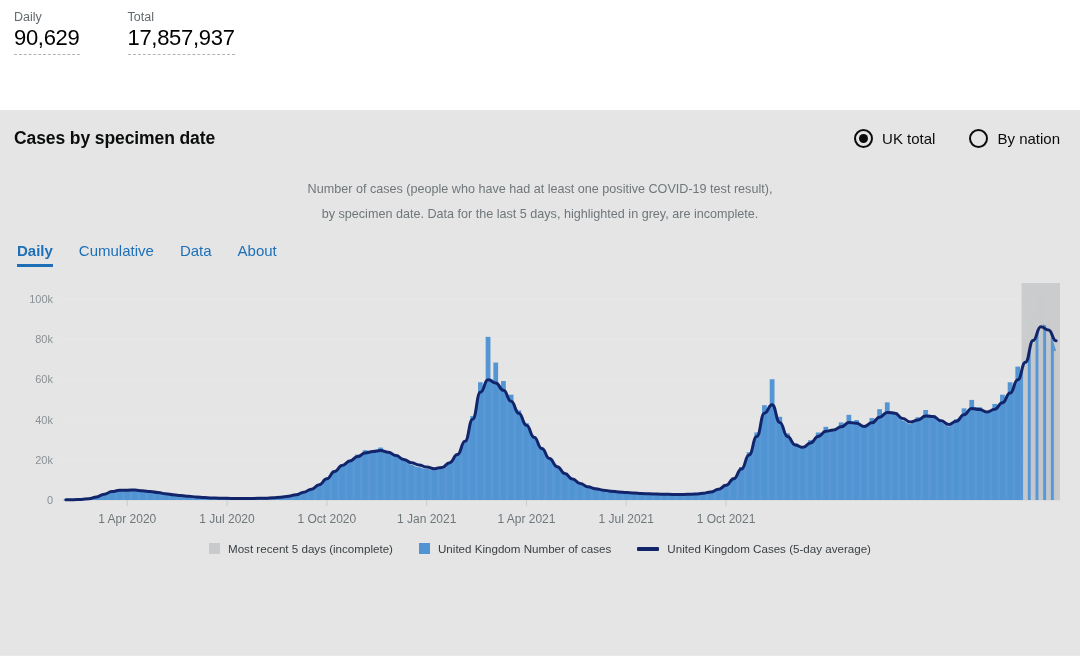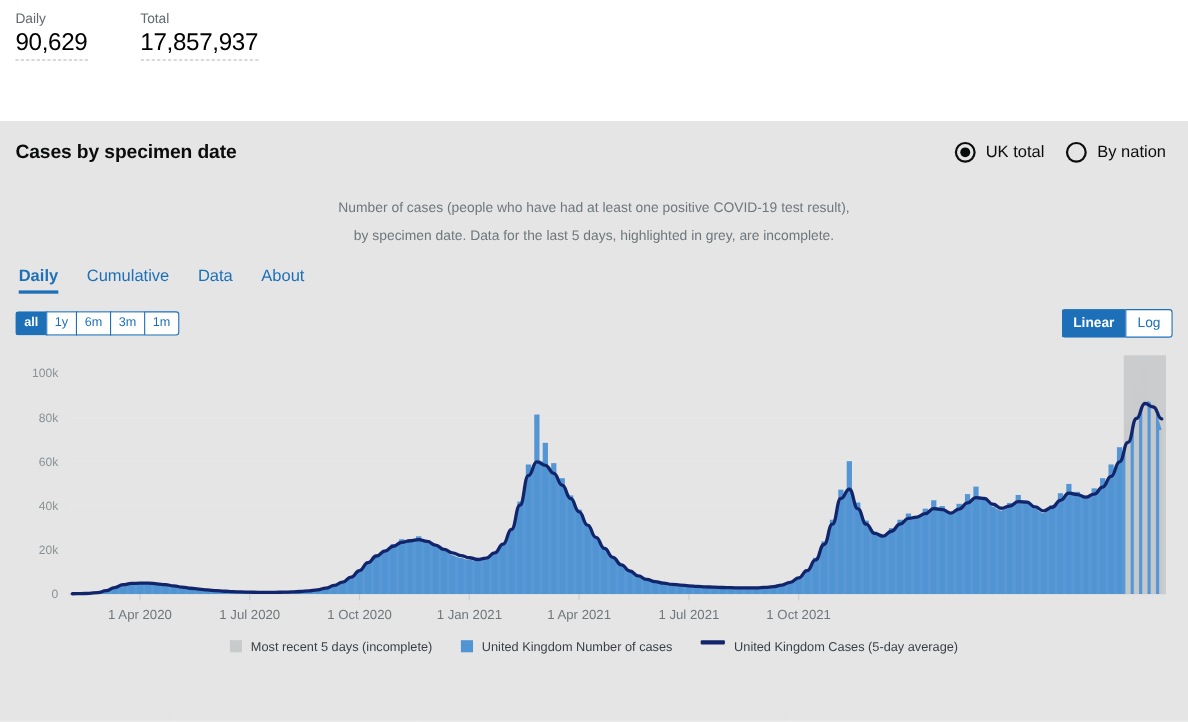--- a/index.html
+++ b/index.html
@@ -32,21 +32,21 @@
 
   .card{
     background:#e5e5e5;
     height:546px;
     box-sizing:border-box;
     padding:18px 14px 0 14px;
     position:relative;
   }
   .card-top{display:flex;align-items:center;justify-content:space-between;}
   .card-title{font-size:17.5px;font-weight:bold;letter-spacing:-0.1px;color:#0b0c0c;}
-  .radio-group{display:flex;align-items:center;gap:20px;padding-right:6px;}
+  .radio-group{display:flex;align-items:center;gap:34px;padding-right:6px;}
   .radio-opt{display:flex;align-items:center;gap:9px;cursor:pointer;}
   .radio-ring{
     width:19px;height:19px;border:2px solid #0b0c0c;border-radius:50%;
     box-sizing:border-box;display:flex;align-items:center;justify-content:center;
     flex:none;
   }
   .radio-dot{width:9px;height:9px;border-radius:50%;background:#0b0c0c;}
   .radio-label{font-size:15px;color:#0b0c0c;}
 
   .desc{margin-top:28px;text-align:center;}
@@ -74,21 +74,21 @@
   .seg.active{background:#1d70b8;color:#ffffff;font-weight:bold;}
   .seg-lg{font-size:12.5px;padding:4px 10px 5px 10px;}
 
   .plot-wrap{margin-top:6px;position:relative;}
   svg{display:block;}
 
   .legend{
     display:flex;align-items:center;justify-content:center;gap:26px;
     margin-top:4px;
   }
-  .legend-item{display:flex;gap:8px;}
+  .legend-item{display:flex;align-items:center;gap:8px;}
   .sw{width:11px;height:11px;flex:none;}
   .sw-line{width:22px;height:4px;border-radius:1px;flex:none;}
   .legend-text{font-size:11.6px;color:#383f43;}
 
   .bottom-rule{
     position:absolute;left:0;right:0;bottom:0;height:1px;background:#e7e9ea;
   }
   .bottom-ticks{position:absolute;bottom:0;height:6px;}
   .bottom-ticks i{position:absolute;bottom:0;width:1px;height:6px;background:#e2e4e5;display:block;}
 </style>
@@ -131,33 +131,20 @@
     <div class="desc-line">by specimen date. Data for the last 5 days, highlighted in grey, are incomplete.</div>
   </div>
 
   <div class="tabs">
     <div class="tab active">Daily</div>
     <div class="tab">Cumulative</div>
     <div class="tab">Data</div>
     <div class="tab">About</div>
   </div>
 
-  <div class="chart-controls">
-    <div class="btn-group">
-      <div class="seg active">all</div>
-      <div class="seg">1y</div>
-      <div class="seg">6m</div>
-      <div class="seg">3m</div>
-      <div class="seg">1m</div>
-    </div>
-    <div class="btn-group">
-      <div class="seg seg-lg active">Linear</div>
-      <div class="seg seg-lg">Log</div>
-    </div>
-  </div>
 
   <div class="plot-wrap">
     <svg id="chart-svg" width="1052" height="265" viewBox="0 0 1052 265">
         <line x1="48" y1="227" x2="1046" y2="227" stroke="#d5d8da" stroke-width="1"></line>
         <text x="39" y="231" text-anchor="end" font-size="11" fill="#8a9195" font-family="&quot;Liberation Sans&quot;,sans-serif">0</text>
         <line x1="48" y1="186.8148148148148" x2="1046" y2="186.8148148148148" stroke="#e6e8e9" stroke-width="1"></line>
         <text x="39" y="190.8148148148148" text-anchor="end" font-size="11" fill="#8a9195" font-family="&quot;Liberation Sans&quot;,sans-serif">20k</text>
         <line x1="48" y1="146.62962962962962" x2="1046" y2="146.62962962962962" stroke="#e6e8e9" stroke-width="1"></line>
         <text x="39" y="150.62962962962962" text-anchor="end" font-size="11" fill="#8a9195" font-family="&quot;Liberation Sans&quot;,sans-serif">40k</text>
         <line x1="48" y1="106.44444444444444" x2="1046" y2="106.44444444444444" stroke="#e6e8e9" stroke-width="1"></line>

